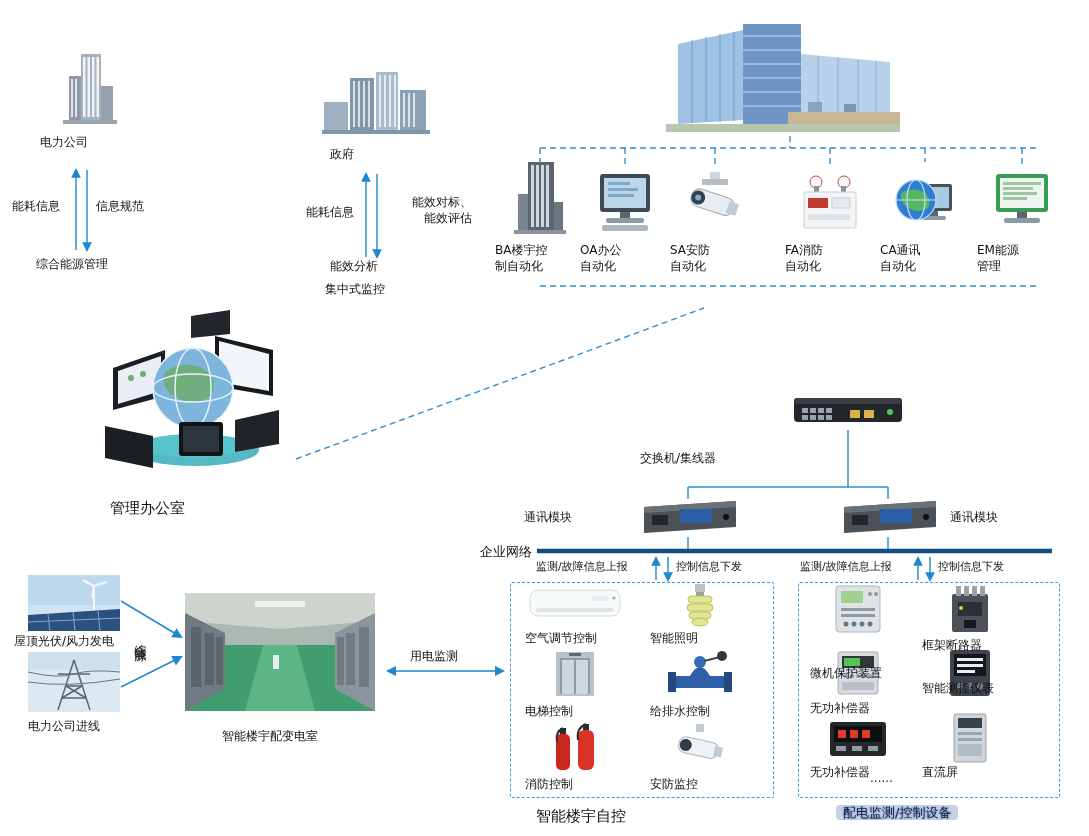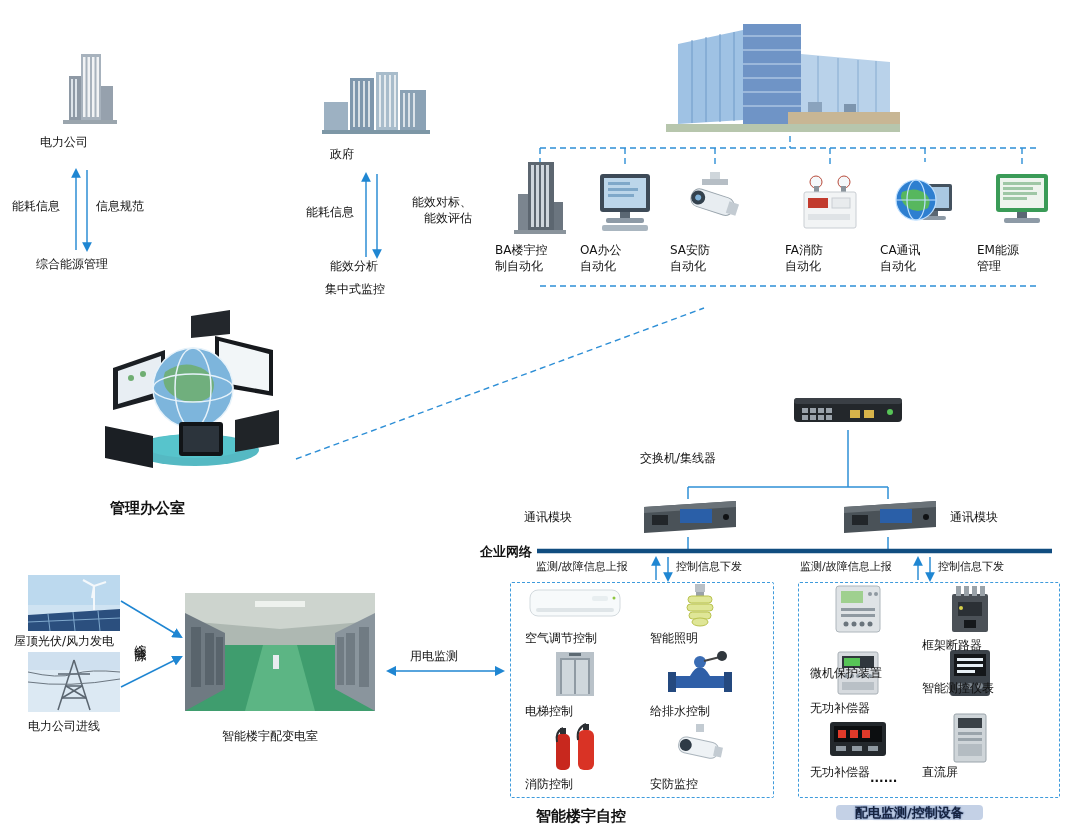--- a/index.html
+++ b/index.html
@@ -3,26 +3,26 @@
 <meta charset="utf-8">
 <style>
   *{box-sizing:border-box;margin:0;padding:0}
   body{background:#ffffff}
   .canvas{position:relative;width:1089px;height:836px;background:#fff;
           font-family:"DejaVu Sans","Liberation Sans",sans-serif;overflow:hidden}
   .abs{position:absolute}
   .lbl{position:absolute;font-size:12px;color:#121212;text-align:left;
        white-space:pre-line;line-height:1.35}
   .sm{font-size:11px}
-  .bold{font-weight:bold}
+  .bold{font-weight:normal}
   .left-align{text-align:right}
   .dashbox{position:absolute;border:1px dashed #3f9bdc;border-radius:2px}
   .vtext{writing-mode:vertical-rl;text-orientation:upright;letter-spacing:2px}
   .hl{background:rgba(125,153,199,.45);color:#16233f;
-      text-shadow:0 0 2px rgba(60,90,150,.85);padding:0 19px;border-radius:4px}
+      text-shadow:0 0 2px rgba(60,90,150,.85);padding:0 7px;border-radius:4px}
   svg{display:block}
 </style>
 </head>
 <body>
 
 <div class="canvas">
 
   <svg class="abs" style="left:0;top:0" width="1089" height="836">
     <defs>
       <marker id="arr" viewBox="0 0 10 10" refX="8" refY="5" markerWidth="7" markerHeight="7" orient="auto-start-reverse">

